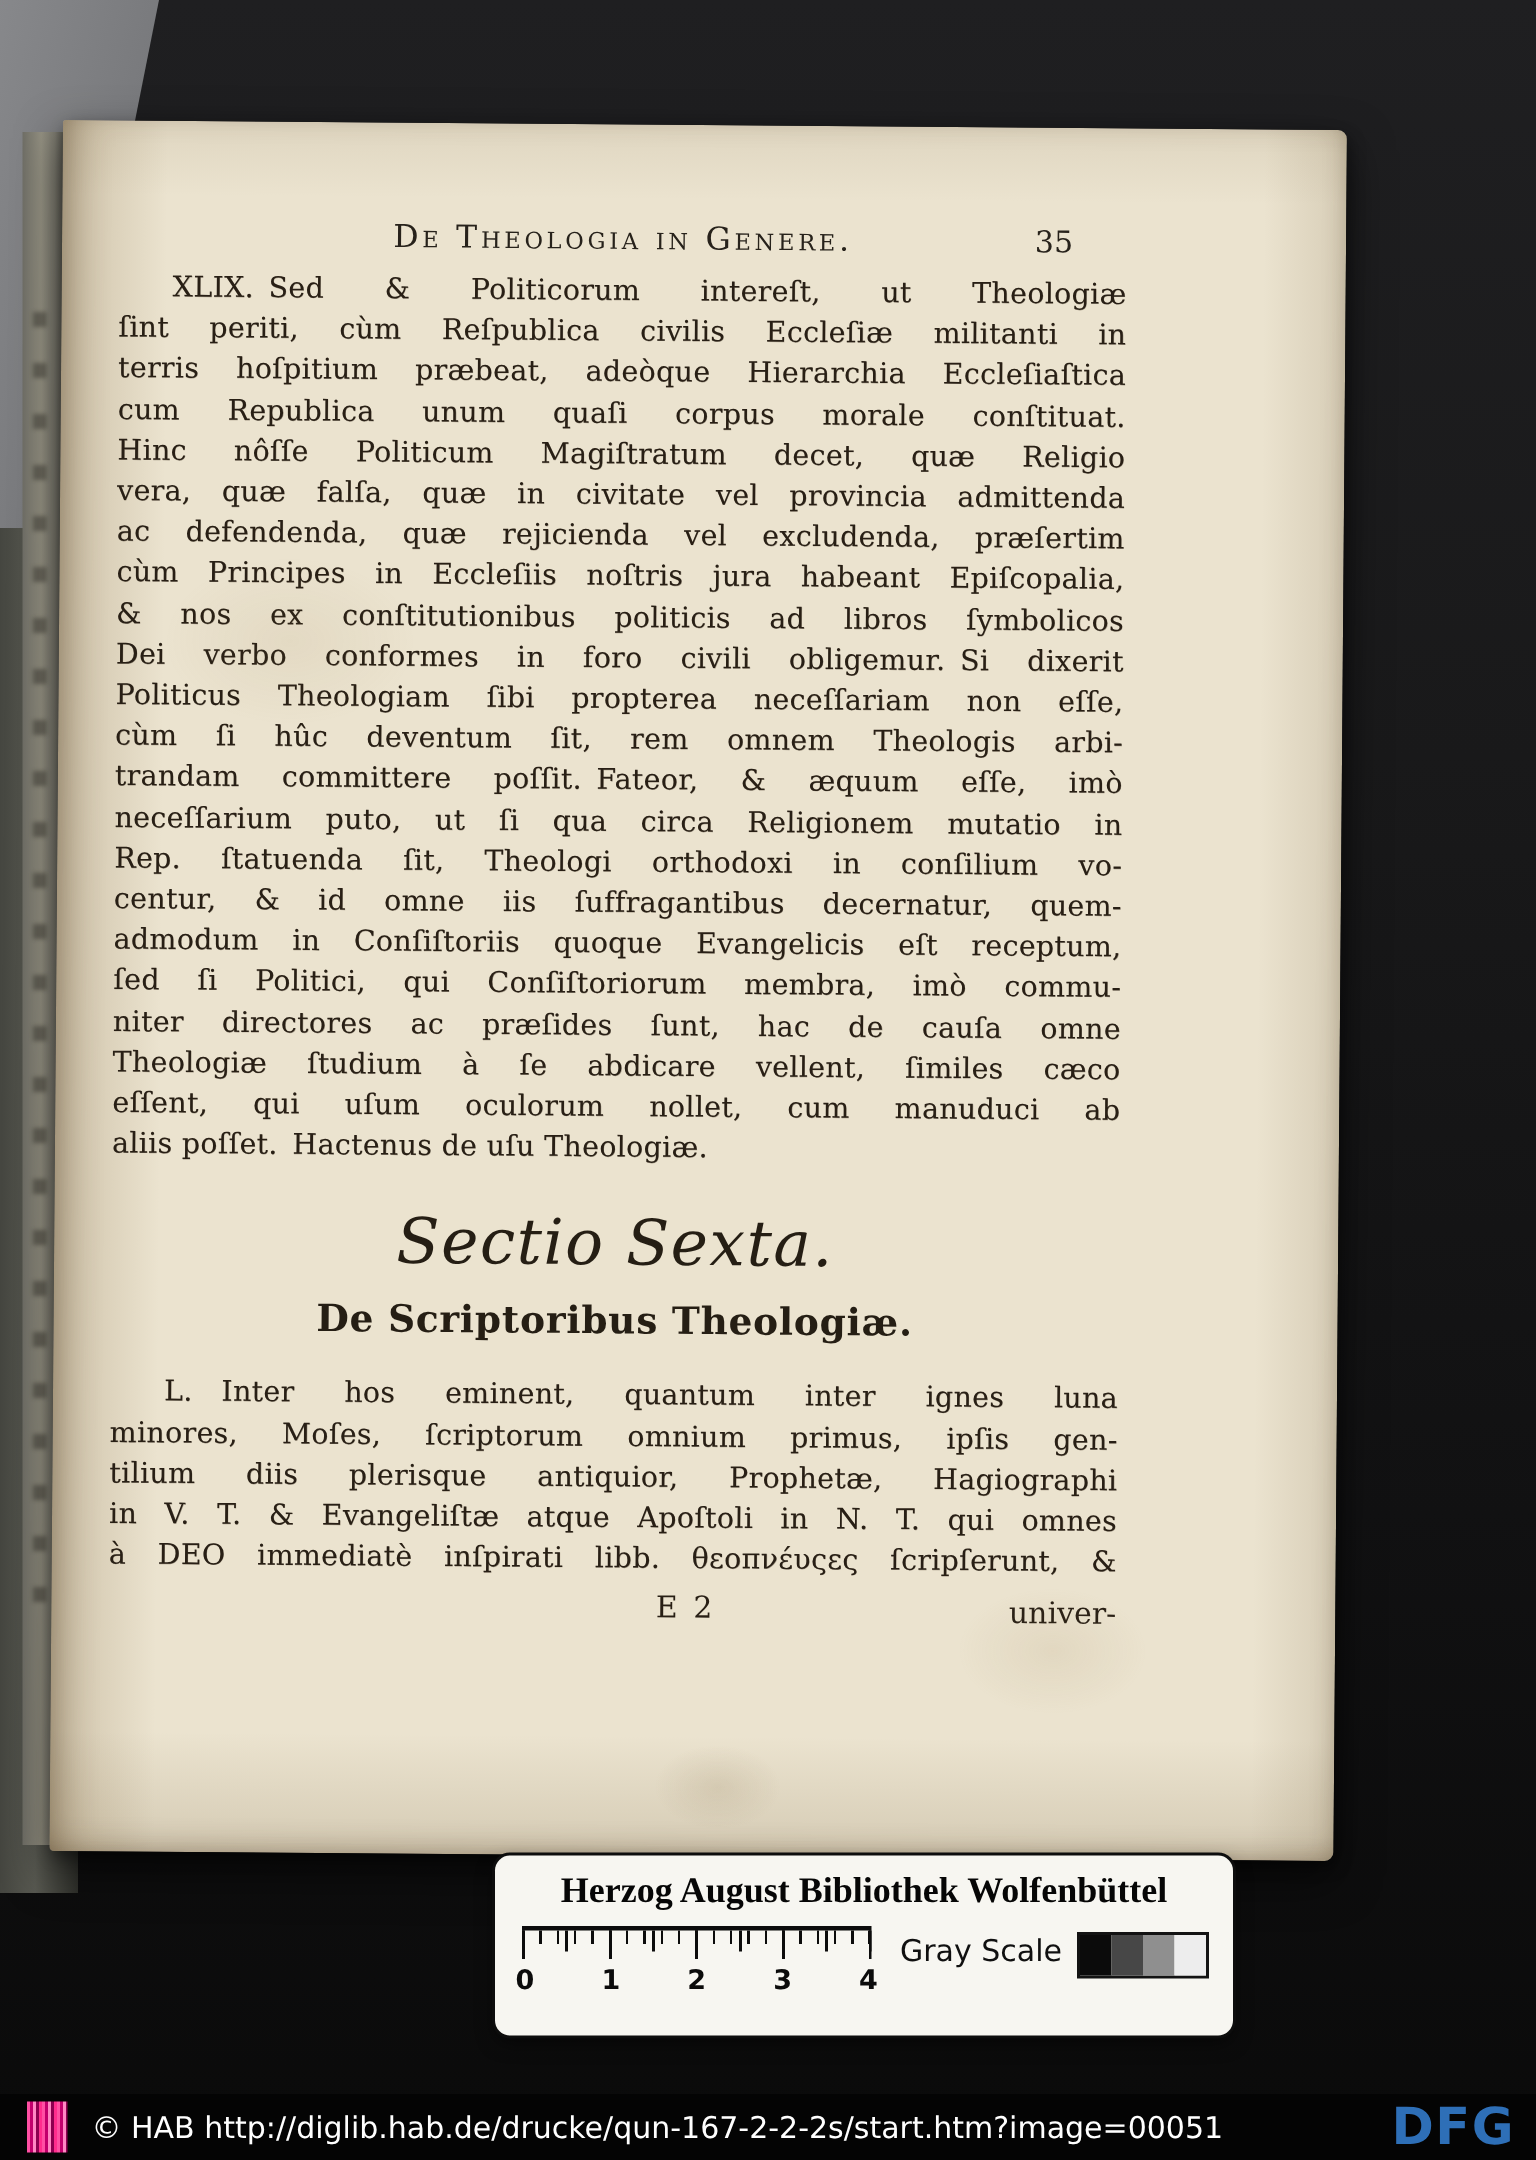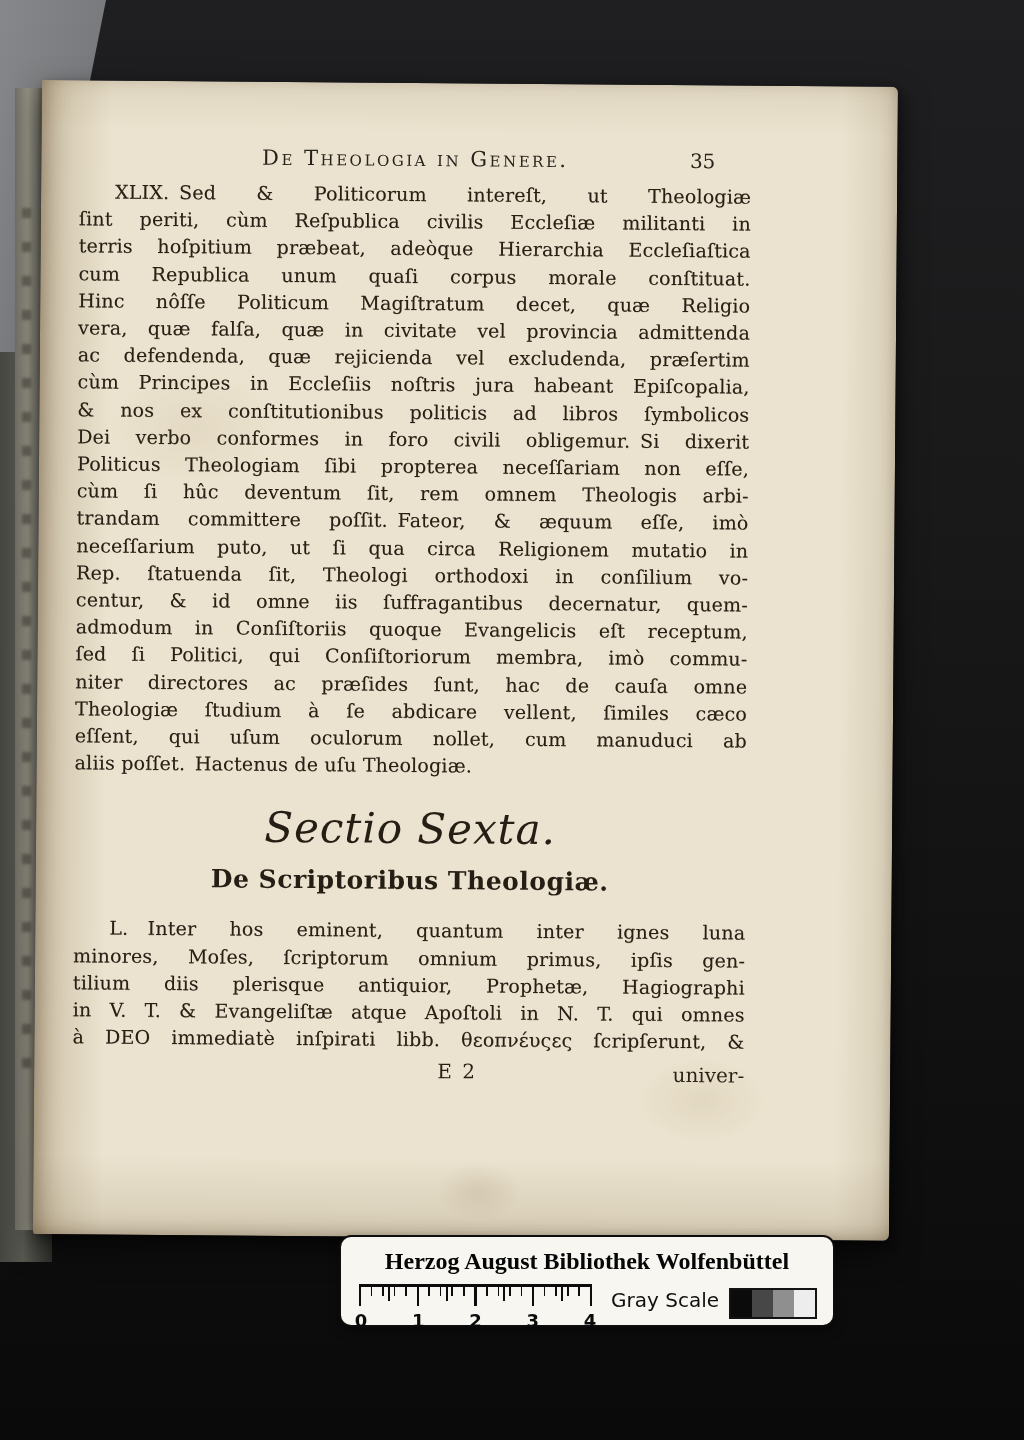--- a/index.html
+++ b/index.html
@@ -66,21 +66,21 @@
     font-family:"DejaVu Serif", serif;}
   .sub-heading{margin:12px 0 0;text-align:center;font-weight:bold;font-size:25px;
     line-height:32px;letter-spacing:.5px;color:#251e14;font-family:"DejaVu Serif", serif;}
   .para-l{margin-top:20px;}
 
   .sig-row{position:relative;height:30px;margin-top:6px;font-size:20px;}
   .signature{position:absolute;left:365px;top:0;letter-spacing:2px;}
   .catchword{position:absolute;right:0;top:2px;}
 
   
-  .label-card{position:absolute;left:341px;top:1237px;width:492px;height:88px;z-index:5;
+  .label-card{position:absolute;left:330px;top:1237px;width:492px;height:120px;z-index:5;
     background:#f7f6f1;border-radius:10px;
     box-shadow:0 0 0 2px #0d0d0d,0 5px 12px rgba(0,0,0,.5);}
   .label-title{margin-top:9px;text-align:center;
     font:bold 24px/30px "Liberation Serif", serif;color:#060606;}
   .label-row{display:flex;align-items:flex-start;padding:8px 16px 0 18px;}
   .ruler{position:relative;width:250px;height:52px;}
   .ruler-ticks{position:absolute;left:0;top:0;width:233px;height:22px;
     border-top:3px solid #0c0c0c;box-sizing:border-box;
     background-image:
       repeating-linear-gradient(90deg,#0c0c0c 0 2px,transparent 2px 57.75px),
@@ -188,14 +188,19 @@
         <span class="gs-squares">
           <span class="gs gs1"></span>
           <span class="gs gs2"></span>
           <span class="gs gs3"></span>
           <span class="gs gs4"></span>
         </span>
       </div>
     </div>
   </div>
 
+  <div class="bottom-bar">
+    <span class="color-strip"></span>
+    <span class="copyright">© HAB http://diglib.hab.de/drucke/qun-167-2-2-2s/start.htm?image=00051</span>
+    <span class="dfg-logo">DFG</span>
+  </div>
 
 </div>
 
 </body></html>

